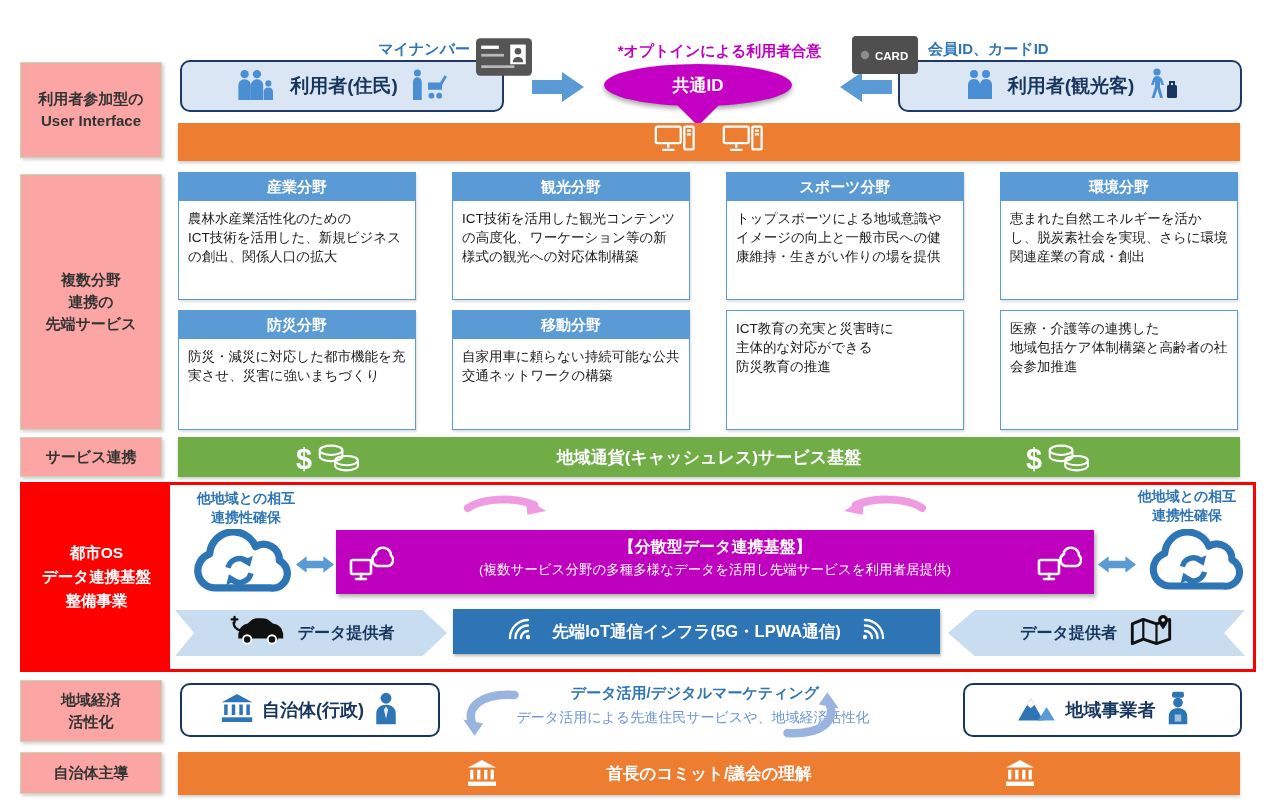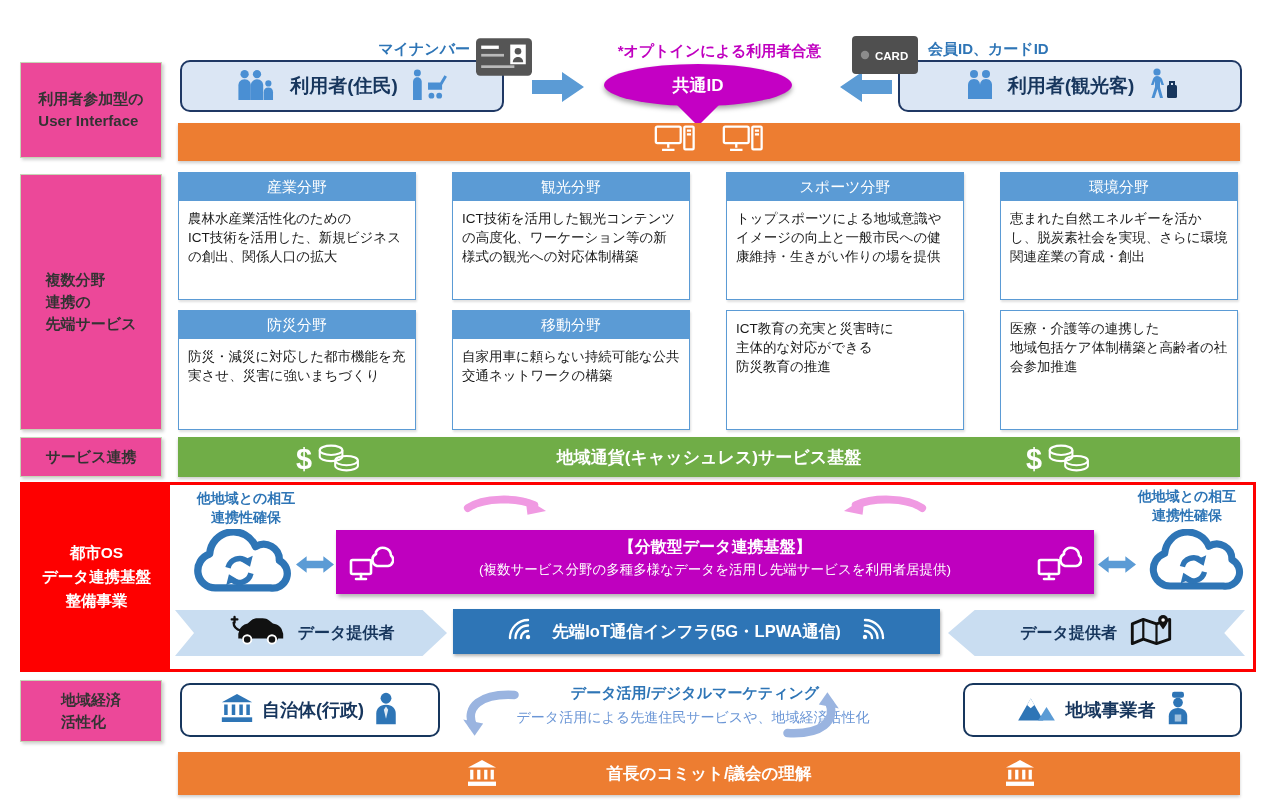--- a/index.html
+++ b/index.html
@@ -2,23 +2,23 @@
 <html><head>
 <meta charset="utf-8">
 <style>
   html,body{margin:0;padding:0;background:#fff;}
   .canvas{position:relative;width:1280px;height:810px;background:#fff;overflow:hidden;
           font-family:"Liberation Sans","DejaVu Sans",sans-serif;}
   .abs{position:absolute;box-sizing:border-box;}
   .ws{white-space:pre-line;}
 
   
-  .side{left:20px;width:142px;background:#ec4899;border:1px solid #c6d5b6;
+  .side{left:20px;width:142px;background:#fca5a5;border:1px solid #c6d5b6;
         box-shadow:2px 2px 3px rgba(0,0,0,.18);color:#333;font-weight:600;
-        display:flex;align-items:center;justify-content:center;
+        display:flex;align-items:center;justify-content:center;text-align:center;
         font-size:15px;line-height:1.45;}
   .os-label{left:23px;width:147px;background:#fe0000;color:#fff;font-weight:bold;
         font-size:15.5px;line-height:1.55;display:flex;align-items:center;justify-content:center;text-align:center;}
 
   
   .userbox{background:#dbe6f4;border:2.5px solid #1f3864;border-radius:10px;
         display:flex;align-items:center;justify-content:center;gap:10px;}
   .userbox .lbl{font-size:19px;font-weight:bold;color:#17365d;}
   .bluetext{color:#2e75b6;font-weight:bold;font-size:15px;}
   .magenta{color:#c000c0;font-weight:bold;font-size:15px;}
@@ -27,21 +27,21 @@
   .tri-down{width:0;height:0;border-left:22px solid transparent;border-right:22px solid transparent;
         border-top:22px solid #c400c4;}
 
   
   .orangebar{background:#ed7d31;color:#fff;font-weight:bold;font-size:17px;
         display:flex;align-items:center;justify-content:center;gap:26px;
         box-shadow:0 2px 3px rgba(0,0,0,.2);}
 
   
   .field{width:238px;background:#fff;border:1.5px solid #5b9bd5;box-shadow:1px 2px 2px rgba(0,0,0,.12);}
-  .field-h{height:28px;background:#5b9bd5;color:#fff;font-weight:normal;font-size:15px;
+  .field-h{height:28px;background:#5b9bd5;color:#fff;font-weight:bold;font-size:15px;
         display:flex;align-items:center;justify-content:center;}
   .field-b{padding:8px 9px 6px 9px;font-size:13.5px;line-height:1.42;color:#1a1a1a;}
 
   .greenbar{background:#70ad47;color:#fff;font-weight:bold;font-size:17px;box-shadow:0 2px 3px rgba(0,0,0,.2);}
 
   
   .os-frame{left:20px;top:482px;width:1236px;height:190px;border:3px solid #fe0000;background:#fff;}
   .interop{color:#2e75b6;font-weight:600;font-size:14px;text-align:center;line-height:1.35;}
   .distpanel{background:#bf00bf;color:#fff;text-align:center;box-shadow:2px 3px 4px rgba(0,0,0,.3);}
   .dist-t{font-size:16px;font-weight:bold;margin-top:7px;}
@@ -66,20 +66,21 @@
 <div class="canvas">
 
   <div class="abs side ws" style="top:62px;height:96px;">利用者参加型の
 User Interface</div>
   <div class="abs side ws" style="top:174px;height:256px;">複数分野
 連携の
 先端サービス</div>
   <div class="abs side" style="top:437px;height:40px;">サービス連携</div>
   <div class="abs side ws" style="top:680px;height:62px;">地域経済
 活性化</div>
+  <div class="abs side" style="top:752px;height:42px;">自治体主導</div>
 
   <div class="abs bluetext" style="left:298px;top:40px;width:172px;text-align:right;">マイナンバー</div>
 
   <div class="abs userbox" style="left:180px;top:60px;width:324px;height:52px;">
     <span><svg width="46" height="31" viewBox="0 0 44 30" fill="#4a8fd3">
       <circle cx="10" cy="5" r="4"></circle>
           <path d="M10 10c-4 0-6 3-6 6v14h12V16c0-3-2-6-6-6z"></path>
       <circle cx="22" cy="5" r="4"></circle>
           <path d="M22 10c-4 0-6 3-6 6v14h12V16c0-3-2-6-6-6z"></path>
       <circle cx="33" cy="14" r="3"></circle>

